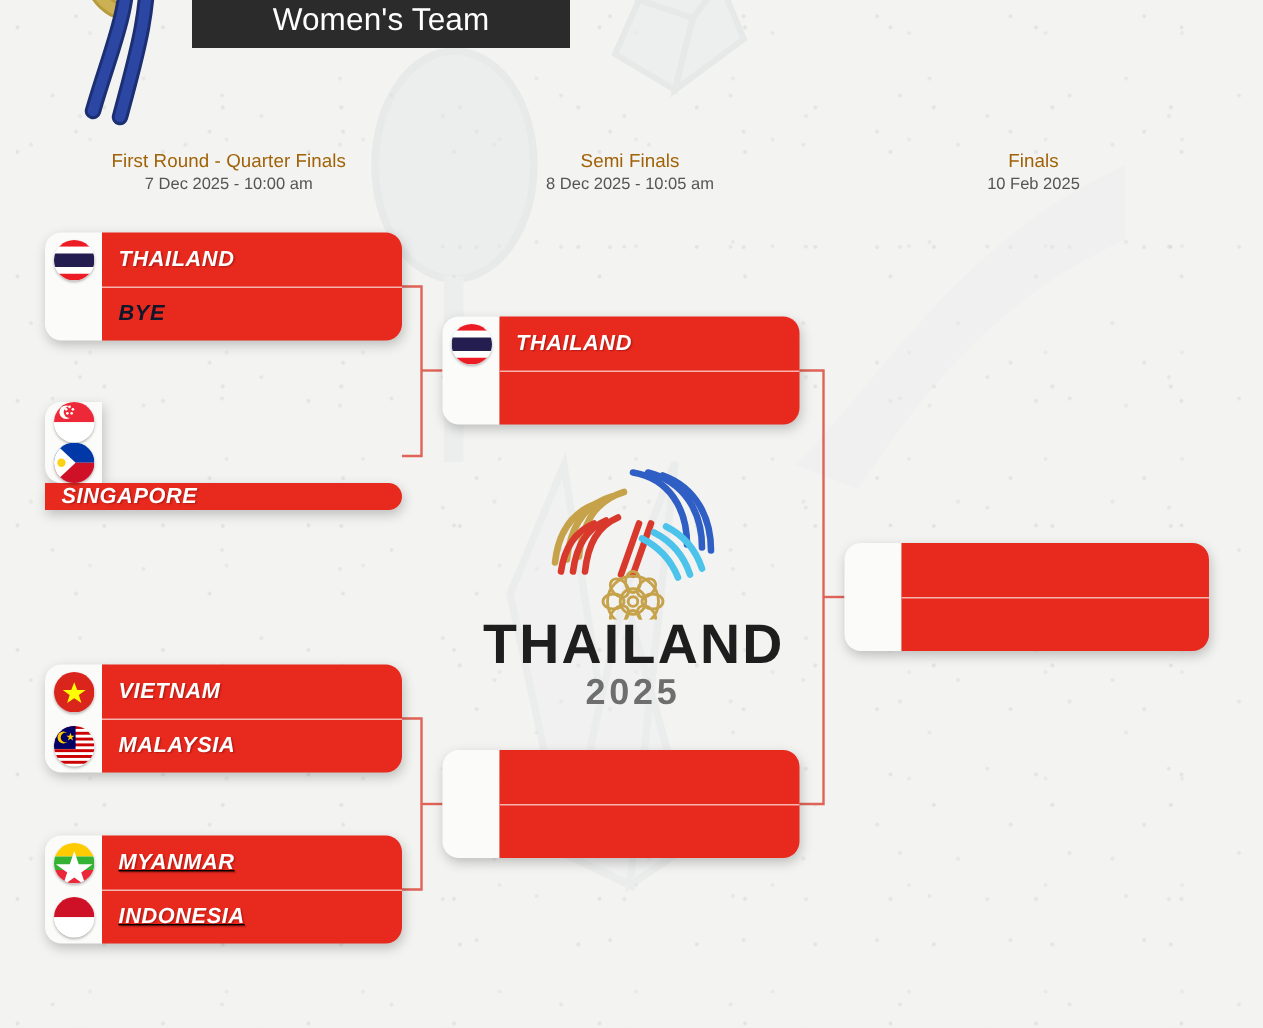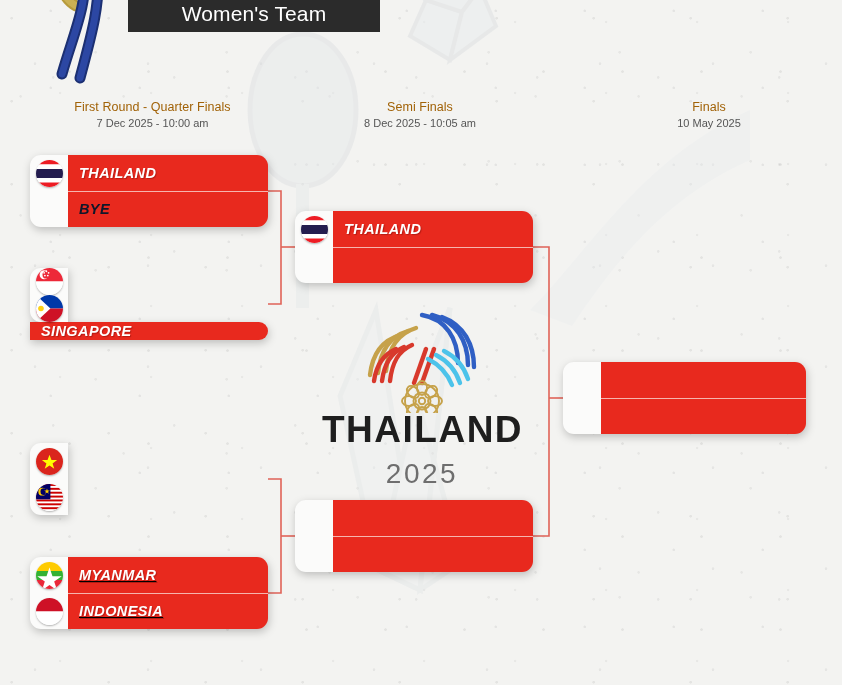--- a/index.html
+++ b/index.html
@@ -66,21 +66,21 @@
     white-space: nowrap;
   }
   .round-date {
     font-size: 11px;
     color: #555;
     margin-top: 3px;
     white-space: nowrap;
   }
   #round-header-0 { left: 25px;  top: 100px; width: 255px; }
   #round-header-1 { left: 295px; top: 100px; width: 250px; }
-  #round-header-2 { left: 584px; top: 100px; width: 250px; }
+  #round-header-2 { left: 564px; top: 100px; width: 250px; }
 
   
   #connectors { position: absolute; inset: 0; pointer-events: none; }
 
   
   .match-card {
     position: absolute;
     display: flex;
     filter: drop-shadow(1px 3px 4px rgba(0,0,0,.22));
   }
@@ -154,26 +154,26 @@
   #logo-mark { width: 200px; height: 108px; display: block; }
   #logo-wordmark {
     font-size: 37px;
     font-weight: bold;
     letter-spacing: 1.5px;
     color: #1e1e1e;
     line-height: 1;
     margin-top: -2px;
   }
   #logo-year {
-    font-size: 28px;
+    font-size: 24px;
     letter-spacing: 2.5px;
     color: #6e6e6e;
     line-height: 1;
-    margin-top: 12px;
-    font-weight: 400;
+    margin-top: 2px;
+    font-weight: 700;
   }
 </style>
 </head>
 <body>
 
 <div id="bg-texture"></div>
 
 <svg class="wm" id="wm-racket-main" viewBox="0 0 130 290">
   <ellipse cx="65" cy="92" rx="53" ry="76" fill="#e4e8ea" stroke="#dcdfe1" stroke-width="5"></ellipse>
   <rect x="58" y="166" width="13" height="124" fill="#e4e8ea"></rect>
@@ -216,21 +216,21 @@
 <div class="round-header" id="round-header-0">
   <div class="round-name">First Round - Quarter Finals</div>
   <div class="round-date">7 Dec 2025 - 10:00 am</div>
 </div>
 <div class="round-header" id="round-header-1">
   <div class="round-name">Semi Finals</div>
   <div class="round-date">8 Dec 2025 - 10:05 am</div>
 </div>
 <div class="round-header" id="round-header-2">
   <div class="round-name">Finals</div>
-  <div class="round-date">10 May 2025</div>
+  <div class="round-date">10 Feb 2025</div>
 </div>
 
 <svg id="connectors" viewBox="0 0 842 685">
   <g stroke="#e06358" stroke-width="1.6" fill="none">
 
     <path d="M268 191 H281 V304 H268"></path>
     <path d="M281 247 H295"></path>
 
     <path d="M268 479 H281 V593 H268"></path>
     <path d="M281 536 H295"></path>
@@ -365,20 +365,28 @@
               <rect y="25.8" width="30" height="2.15"></rect>
             </g>
             <rect width="16" height="17" fill="#010066"></rect>
             <circle cx="7" cy="8.5" r="4.4" fill="#ffcc00"></circle>
             <circle cx="8.7" cy="8.5" r="3.7" fill="#010066"></circle>
             <path d="M12.2 5 L13 7.2 L15.3 7.2 L13.4 8.6 L14.1 10.8 L12.2 9.4 L10.3 10.8 L11 8.6 L9.1 7.2 L11.4 7.2 Z" fill="#ffcc00"></path>
           </svg>
       </div>
     </div>
   </div>
+  <div class="teams-column">
+    <div class="team-slot">
+      <span class="team-name">VIETNAM</span>
+    </div>
+    <div class="team-slot">
+      <span class="team-name">MALAYSIA</span>
+    </div>
+  </div>
 </div>
 
 <div class="match-card" id="match-qf-4">
   <div class="flag-column">
     <div class="flag-cell">
       <div class="flag-badge">
         <svg viewBox="0 0 30 30">
             <rect width="30" height="10" fill="#fecb00"></rect>
             <rect y="10" width="30" height="10" fill="#34b233"></rect>
             <rect y="20" width="30" height="10" fill="#ea2839"></rect>

